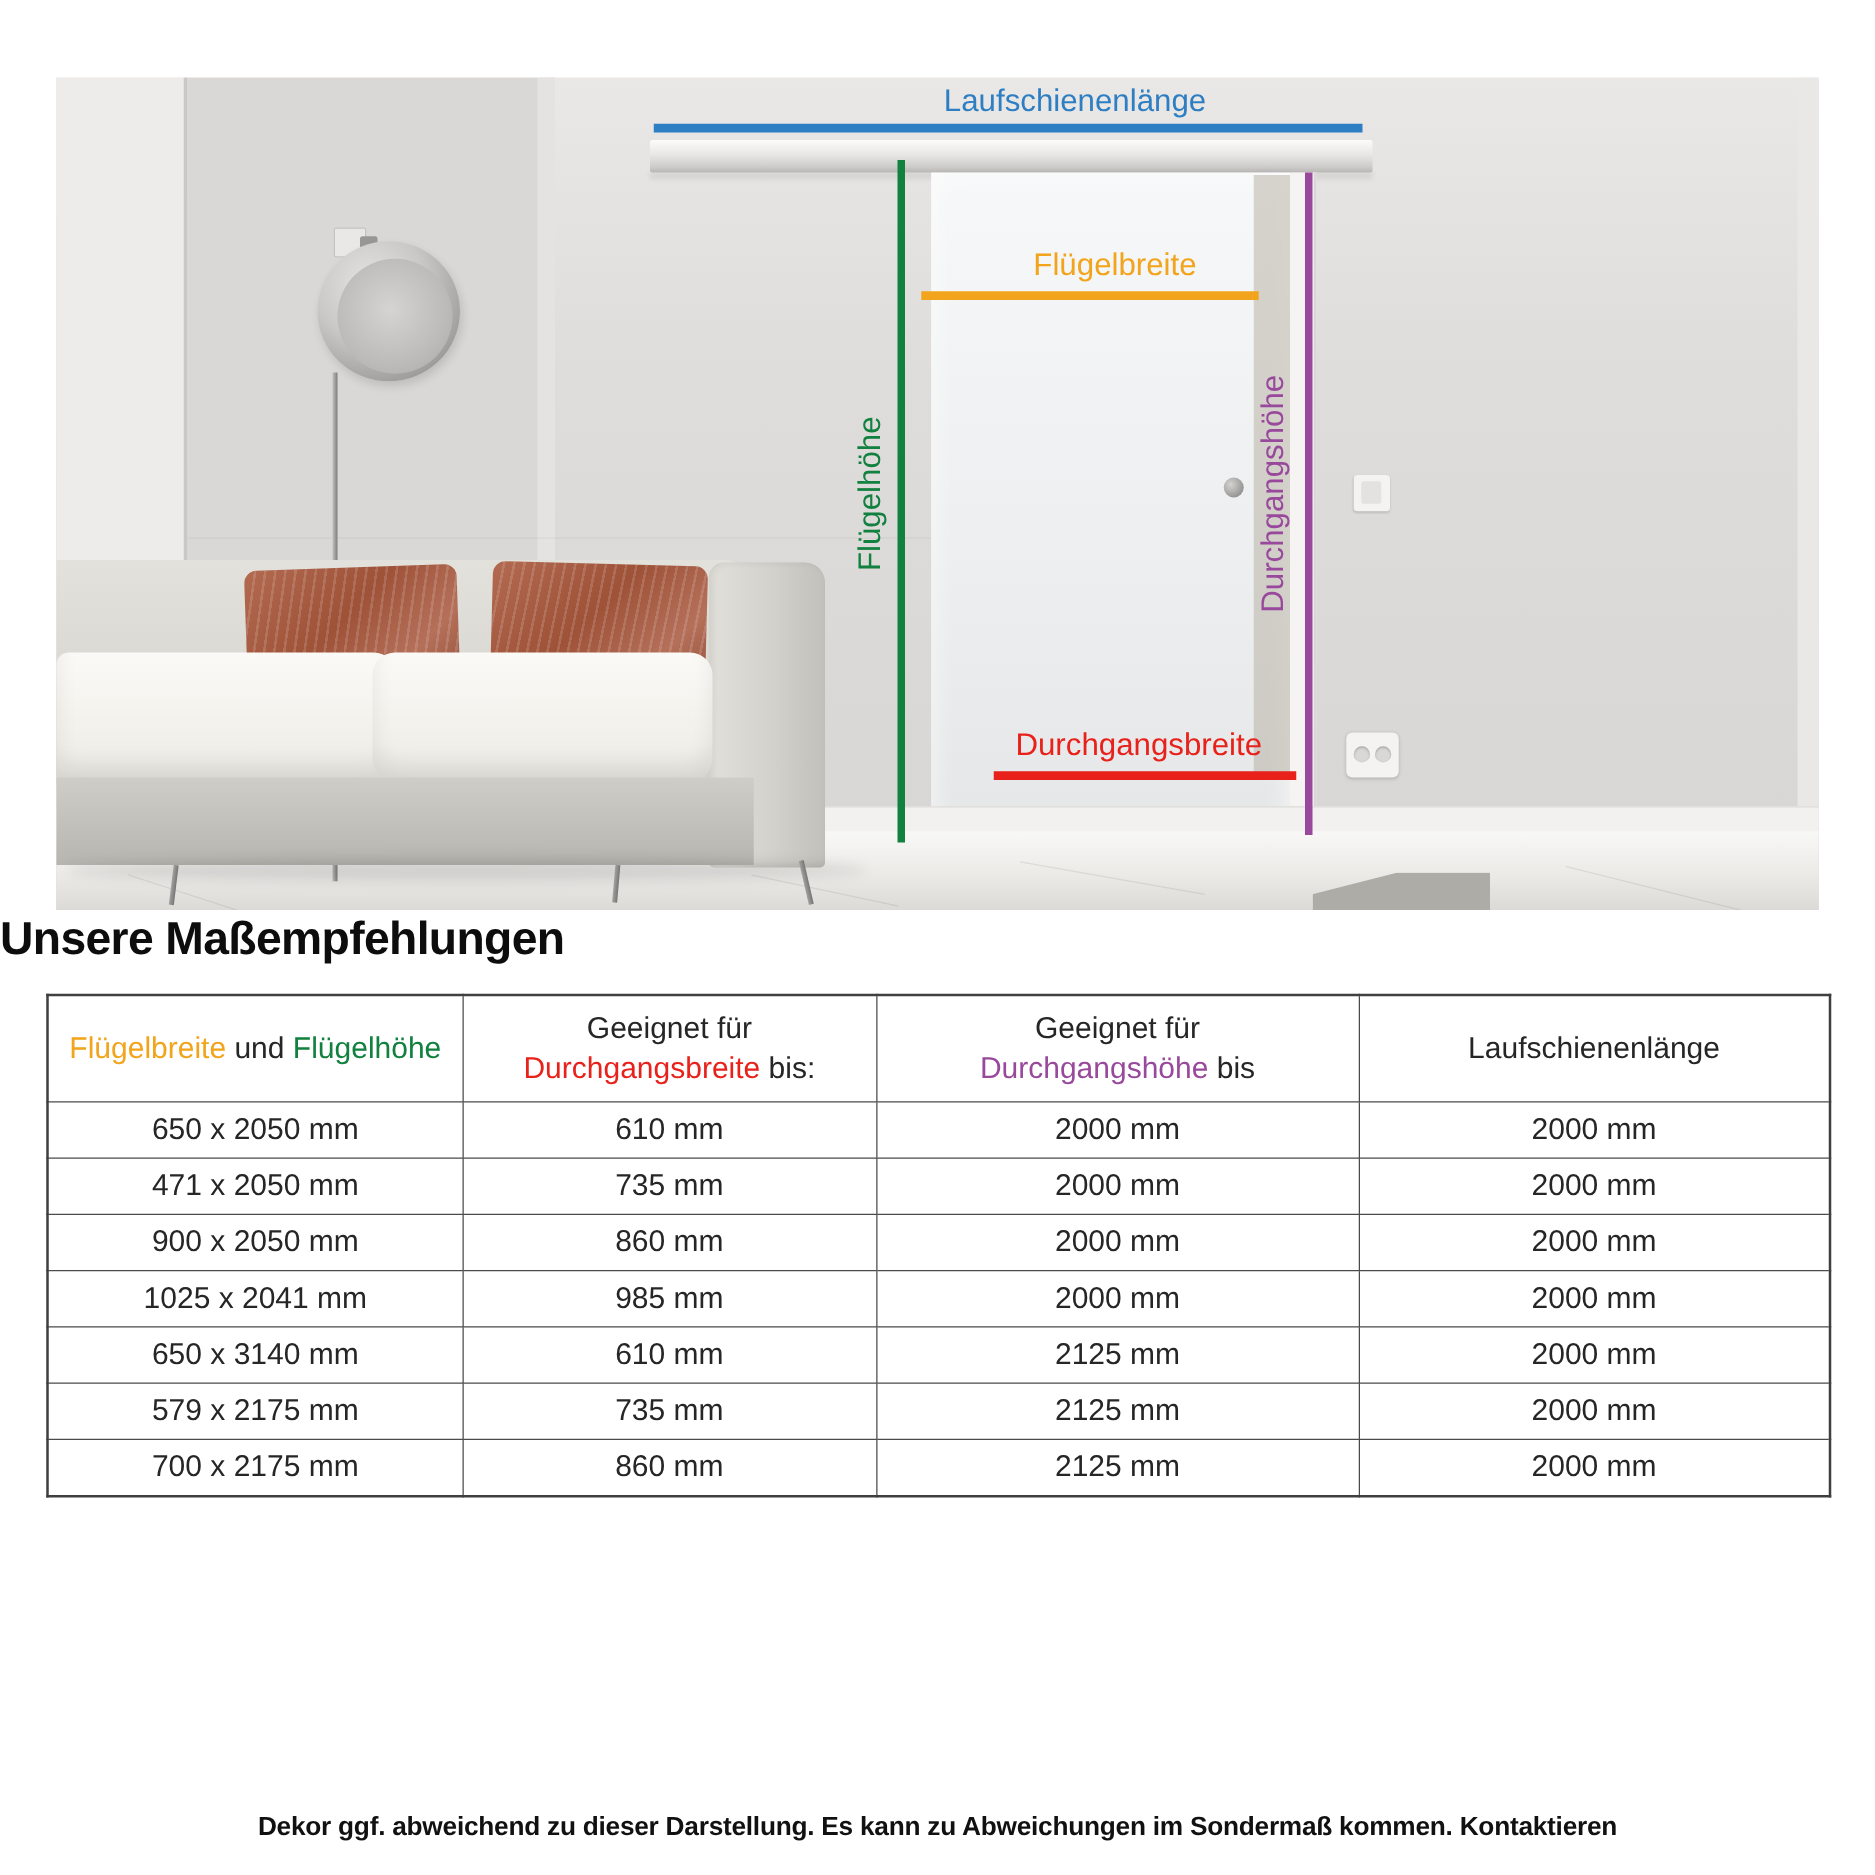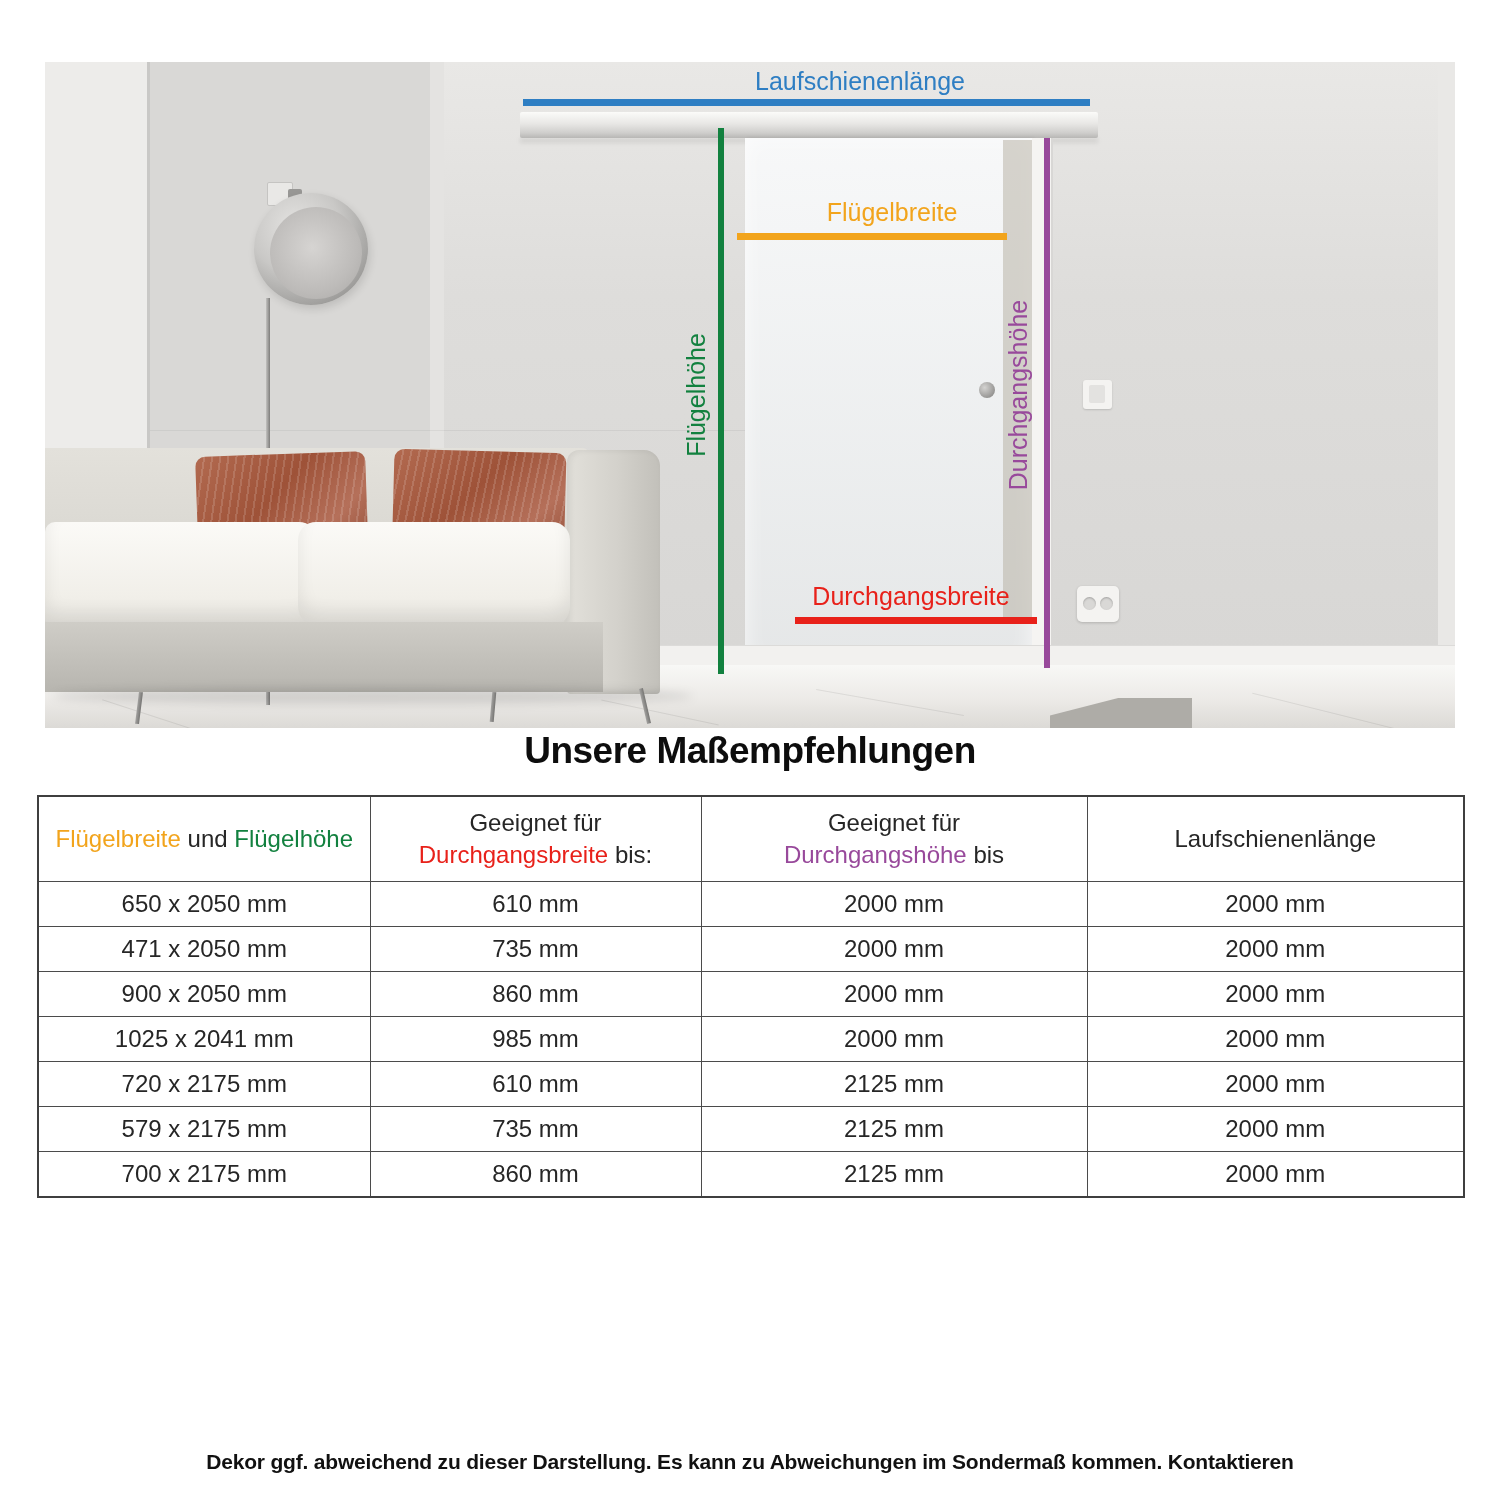--- a/index.html
+++ b/index.html
@@ -79,21 +79,21 @@
   .line-green{left:673px;top:66px;width:6px;height:546px;background:var(--green);}
   .line-purple{left:999px;top:76px;width:6px;height:530px;background:var(--purple);}
   .line-red{left:750px;top:555px;width:242px;height:7px;background:var(--red);}
   .mlabel{z-index:7;font-size:25px;text-align:center;white-space:nowrap;}
   .lab-blue{left:710px;top:5px;width:210px;color:var(--blue);}
   .lab-orange{left:747px;top:136px;width:200px;color:var(--orange);}
   .lab-red{left:736px;top:520px;width:260px;color:var(--red);}
   .lab-green{left:572px;top:318px;width:160px;height:30px;color:var(--green);transform:rotate(-90deg);}
   .lab-purple{left:865px;top:317px;width:220px;height:32px;color:var(--purple);transform:rotate(-90deg);}
   
-  .title{position:absolute;left:0;top:730px;width:1500px;text-align:center;
+  .title{position:absolute;left:0;top:730px;width:1500px;
          font-size:37px;font-weight:bold;color:#0d0d0d;letter-spacing:-0.5px;}
   table.measure{position:absolute;left:37px;top:795px;width:1426px;border-collapse:collapse;table-layout:fixed;
          border:2px solid var(--table-border);}
   table.measure th,table.measure td{border:1px solid #4b4b4b;text-align:center;vertical-align:middle;
          font-size:24px;font-weight:normal;color:#262626;padding:0;}
   table.measure th{height:84px;line-height:1.35;}
   table.measure td{height:44px;}
   .hl-orange{color:var(--orange);} .hl-green{color:var(--green);}
   .hl-red{color:var(--red);} .hl-purple{color:var(--purple);} .hl-blue{color:var(--blue);}
   .footer{position:absolute;left:0;top:1450px;width:1500px;text-align:center;
@@ -213,21 +213,21 @@
         <td>2000 mm</td>
         <td>2000 mm</td>
       </tr>
       <tr>
         <td>1025 x 2041 mm</td>
         <td>985 mm</td>
         <td>2000 mm</td>
         <td>2000 mm</td>
       </tr>
       <tr>
-        <td>720 x 2175 mm</td>
+        <td>650 x 3140 mm</td>
         <td>610 mm</td>
         <td>2125 mm</td>
         <td>2000 mm</td>
       </tr>
       <tr>
         <td>579 x 2175 mm</td>
         <td>735 mm</td>
         <td>2125 mm</td>
         <td>2000 mm</td>
       </tr>

